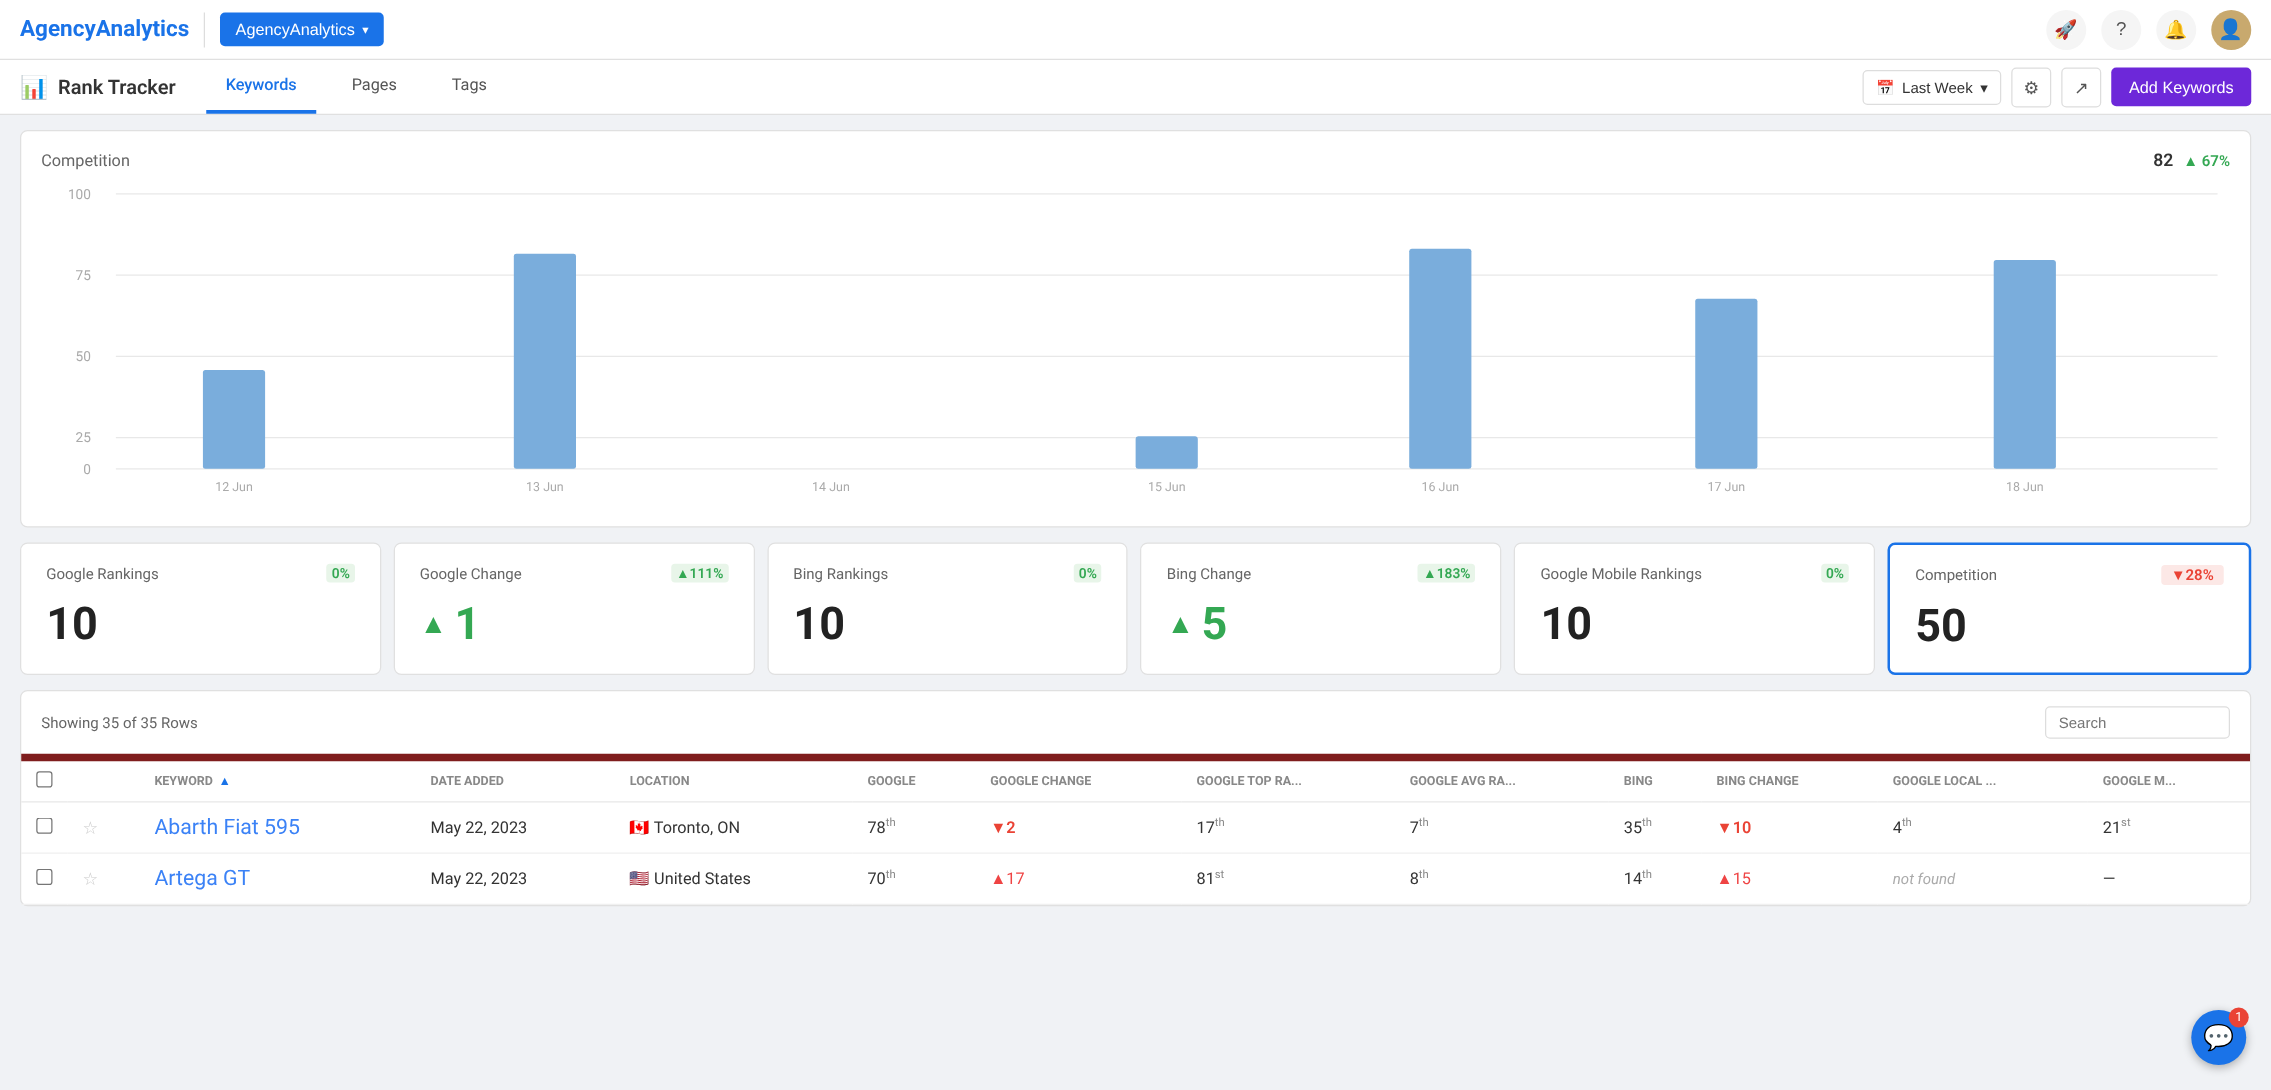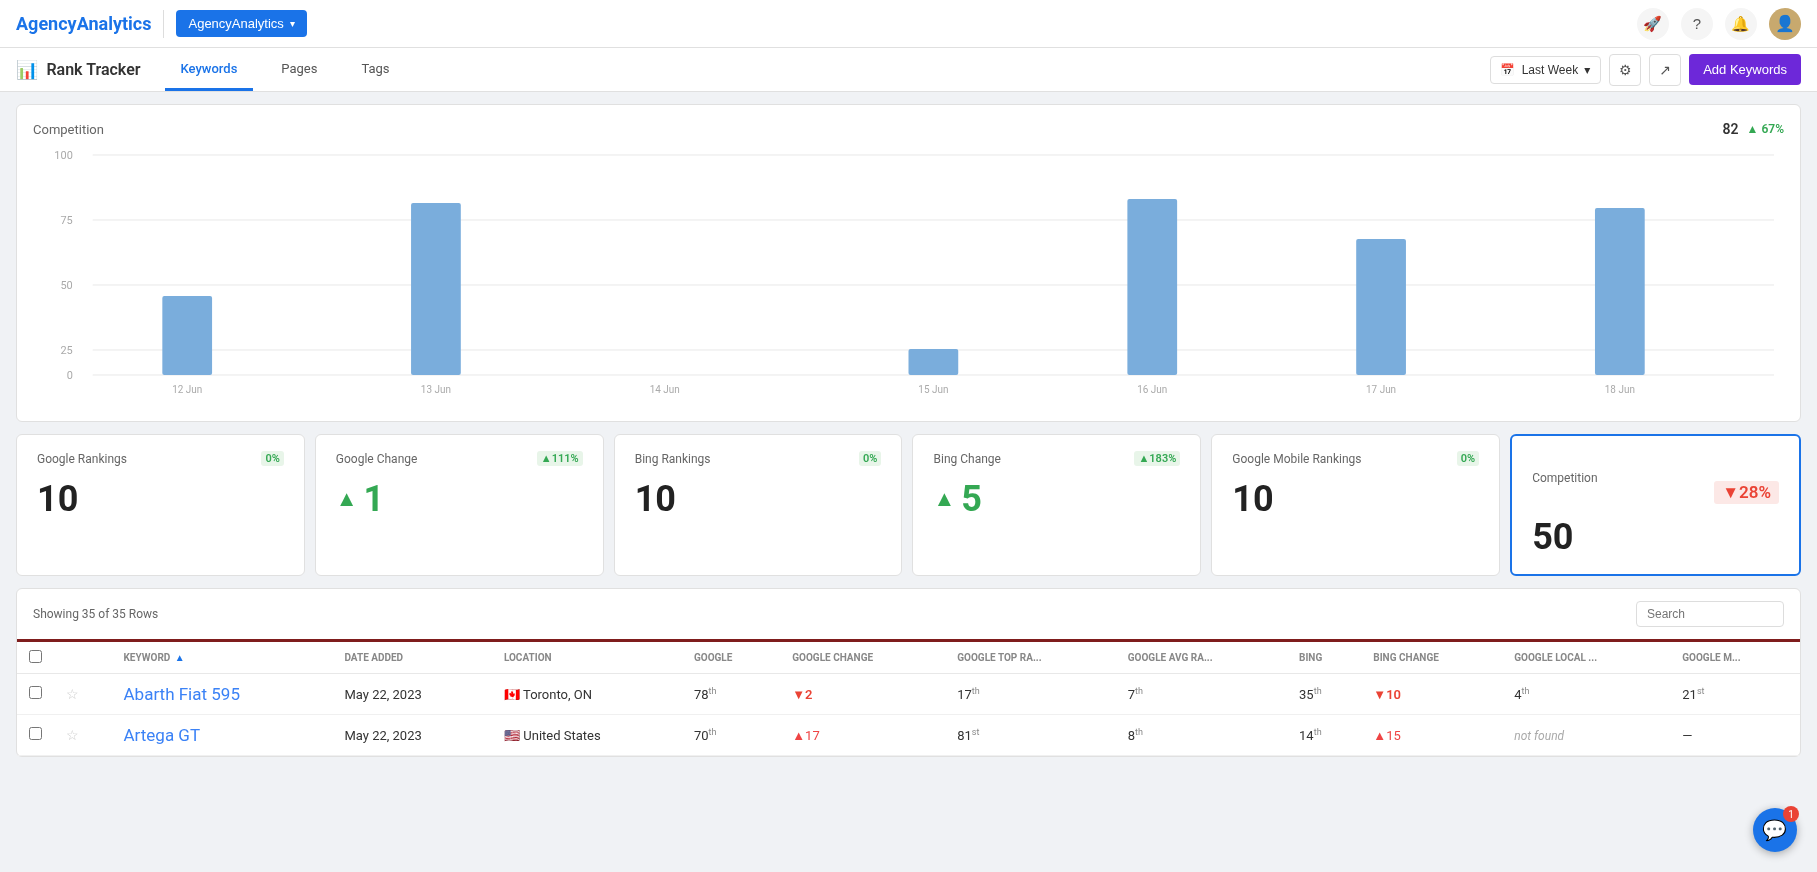--- a/index.html
+++ b/index.html
@@ -86,34 +86,34 @@
     
     .stat-cards { display: flex; gap: 10px; margin-bottom: 12px; }
     .stat-card {
       flex: 1; background: #fff; border-radius: 6px; border: 1px solid #e0e0e0;
       padding: 16px 20px;
     }
     .stat-card.selected { border: 2px solid #1a73e8; }
     .stat-card-header { display: flex; justify-content: space-between; align-items: center; margin-bottom: 12px; }
     .stat-label { font-size: 12px; color: #666; }
     .stat-pct-green { color: #34a853; font-size: 11px; font-weight: 600; background: #e8f5e9; border-radius: 3px; padding: 1px 4px; }
-    .stat-pct-red { color: #ea4335; font-size: 17px; font-weight: 600; background: #fce8e6; border-radius: 3px; padding: 1px 8px; margin-top: 29px; }
+    .stat-pct-red { color: #ea4335; font-size: 12px; font-weight: 600; background: #fce8e6; border-radius: 3px; padding: 1px 8px; }
     .stat-pct-neutral { color: #34a853; font-size: 11px; font-weight: 600; background: #e8f5e9; border-radius: 3px; padding: 1px 4px; }
     .stat-value { font-size: 36px; font-weight: 700; color: #222; }
     .stat-value-green { font-size: 36px; font-weight: 700; color: #34a853; }
     .stat-value-with-icon { display: flex; align-items: center; gap: 6px; }
     .arrow-up { color: #34a853; font-size: 22px; }
 
     
     .table-card {
       background: #fff; border-radius: 6px; border: 1px solid #e0e0e0;
     }
     .table-header {
       display: flex; justify-content: space-between; align-items: center;
-      padding: 12px 16px; border-bottom: 3px solid #7f1d1d;
+      padding: 12px 16px; border-bottom: 6px solid #7f1d1d;
     }
     .table-info { font-size: 12px; color: #666; }
     .search-input {
       border: 1px solid #ddd; border-radius: 4px; padding: 5px 10px; font-size: 12px;
       width: 148px; outline: none; color: #333;
     }
     .data-table { width: 100%; border-collapse: collapse; }
     .data-table thead th {
       font-size: 10px; font-weight: 700; color: #888; text-transform: uppercase;
       padding: 8px 12px; border-bottom: 1px solid #e8e8e8; text-align: left;

